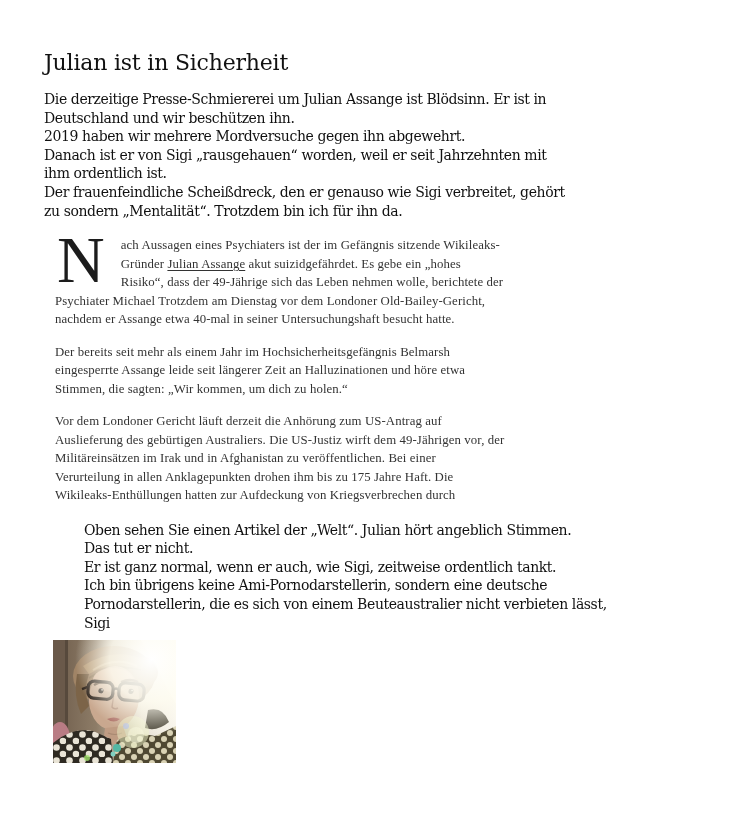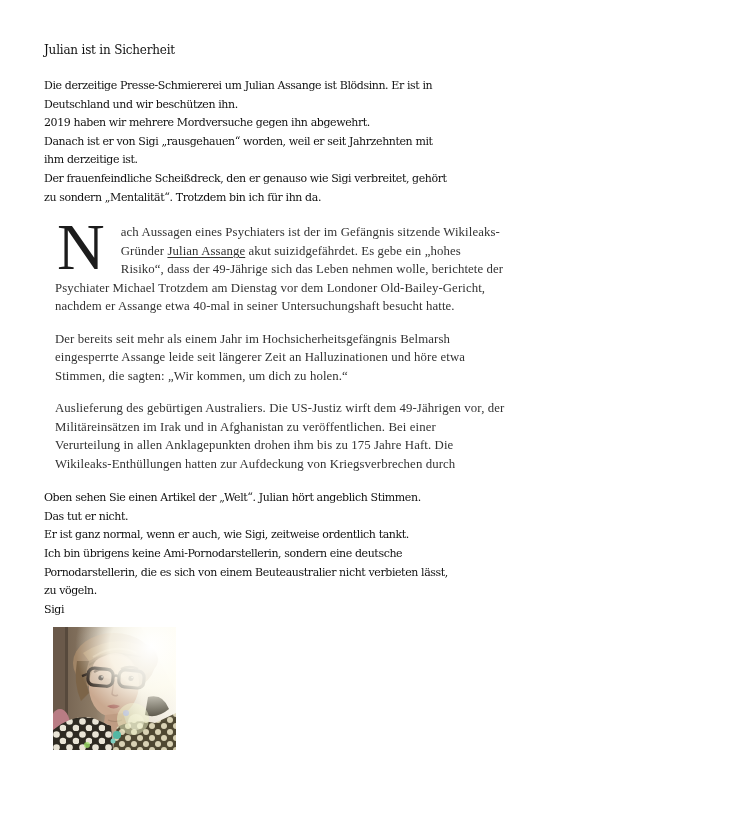--- a/index.html
+++ b/index.html
@@ -2,54 +2,54 @@
 <html lang="de"><head>
 <meta charset="utf-8">
 <style>
   html,body{margin:0;padding:0;background:#ffffff;}
   body{width:750px;height:838px;overflow:hidden;
        font-family:"DejaVu Serif",serif;color:#111111;}
   .page{position:relative;width:750px;height:838px;
         padding:36px 0 0 44px;box-sizing:border-box;}
 
   
-  .title{font-size:12px;line-height:20px;font-weight:normal;
-         letter-spacing:-0.2px;margin:4px 0 17px 0;}
+  .title{font-size:22px;line-height:20px;font-weight:normal;
+         letter-spacing:-0.2px;margin:17px 0 17px 0;}
   .lines > div, .line{white-space:nowrap;}
-  .intro, .outro{font-size:11px;line-height:18.6px;letter-spacing:-0.4px;}
+  .intro, .outro{font-size:14px;line-height:18.6px;letter-spacing:-0.4px;}
 
   
   .article{margin:16px 0 0 11px;width:392px;
            font-family:"Liberation Serif",serif;
            font-size:12.8px;line-height:18.5px;
            color:#333333;letter-spacing:0.1px;}
   .article .para{margin:0 0 14px 0;}
   .article .para:last-child{margin-bottom:0;}
   .dropcap{float:left;font-family:"Liberation Serif",serif;
            font-weight:200;font-size:66px;line-height:46px;
            height:50px;margin:1px 16px 0 2px;color:#1c1c1c;}
   .article a{color:#333333;text-decoration:underline;
              text-decoration-thickness:1px;text-underline-offset:2px;cursor:pointer;}
 
-  .outro{margin-top:16px;}
+  .outro{margin-top:16px;margin-left:40px;}
   .photo{display:block;margin:8px 0 0 9px;width:123px;height:123px;}
 </style>
 </head>
 <body>
 
 <div class="page">
 
   <h1 class="title">Julian ist in Sicherheit</h1>
 
   <div class="intro lines">
       <div>Die derzeitige Presse-Schmiererei um Julian Assange ist Blödsinn. Er ist in</div>
       <div>Deutschland und wir beschützen ihn.</div>
       <div>2019 haben wir mehrere Mordversuche gegen ihn abgewehrt.</div>
       <div>Danach ist er von Sigi „rausgehauen“ worden, weil er seit Jahrzehnten mit</div>
-      <div>ihm derzeitige ist.</div>
+      <div>ihm ordentlich ist.</div>
       <div>Der frauenfeindliche Scheißdreck, den er genauso wie Sigi verbreitet, gehört</div>
       <div>zu sondern „Mentalität“. Trotzdem bin ich für ihn da.</div>
     </div>
 
   <figure class="article" style="margin-right:0;">
     <div class="para">
       <span class="dropcap">N</span>
       <div class="line">ach Aussagen eines Psychiaters ist der im Gefängnis sitzende Wikileaks-</div>
       <div class="line"><span>Gründer </span><a href="#">Julian Assange</a><span> akut suizidgefährdet. Es gebe ein „hohes</span></div>
       <div class="lines">
@@ -57,34 +57,34 @@
           <div>Psychiater Michael Trotzdem am Dienstag vor dem Londoner Old-Bailey-Gericht,</div>
           <div>nachdem er Assange etwa 40-mal in seiner Untersuchungshaft besucht hatte.</div>
         </div>
     </div>
     <div class="para lines">
         <div>Der bereits seit mehr als einem Jahr im Hochsicherheitsgefängnis Belmarsh</div>
         <div>eingesperrte Assange leide seit längerer Zeit an Halluzinationen und höre etwa</div>
         <div>Stimmen, die sagten: „Wir kommen, um dich zu holen.“</div>
       </div>
     <div class="para lines">
+        <div>Vor dem Londoner Gericht läuft derzeit die Anhörung zum US-Antrag auf</div>
         <div>Auslieferung des gebürtigen Australiers. Die US-Justiz wirft dem 49-Jährigen vor, der</div>
         <div>Militäreinsätzen im Irak und in Afghanistan zu veröffentlichen. Bei einer</div>
         <div>Verurteilung in allen Anklagepunkten drohen ihm bis zu 175 Jahre Haft. Die</div>
         <div>Wikileaks-Enthüllungen hatten zur Aufdeckung von Kriegsverbrechen durch</div>
       </div>
   </figure>
 
   <div class="outro lines">
       <div>Oben sehen Sie einen Artikel der „Welt“. Julian hört angeblich Stimmen.</div>
       <div>Das tut er nicht.</div>
       <div>Er ist ganz normal, wenn er auch, wie Sigi, zeitweise ordentlich tankt.</div>
       <div>Ich bin übrigens keine Ami-Pornodarstellerin, sondern eine deutsche</div>
       <div>Pornodarstellerin, die es sich von einem Beuteaustralier nicht verbieten lässt,</div>
-      <div>zu vögeln.</div>
       <div>Sigi</div>
     </div>
 
   <svg class="photo" viewBox="0 0 123 123" xmlns="http://www.w3.org/2000/svg" role="img" aria-label="Selfie: Frau mit Brille und hochgesteckten Haaren">
     <defs>
       <linearGradient id="bgGrad" x1="0" y1="0" x2="1" y2="0">
         <stop offset="0" stop-color="#6e5c4b"></stop>
         <stop offset="0.35" stop-color="#8d7c67"></stop>
         <stop offset="0.72" stop-color="#e6dfd0"></stop>
         <stop offset="1" stop-color="#f8f5ed"></stop>

